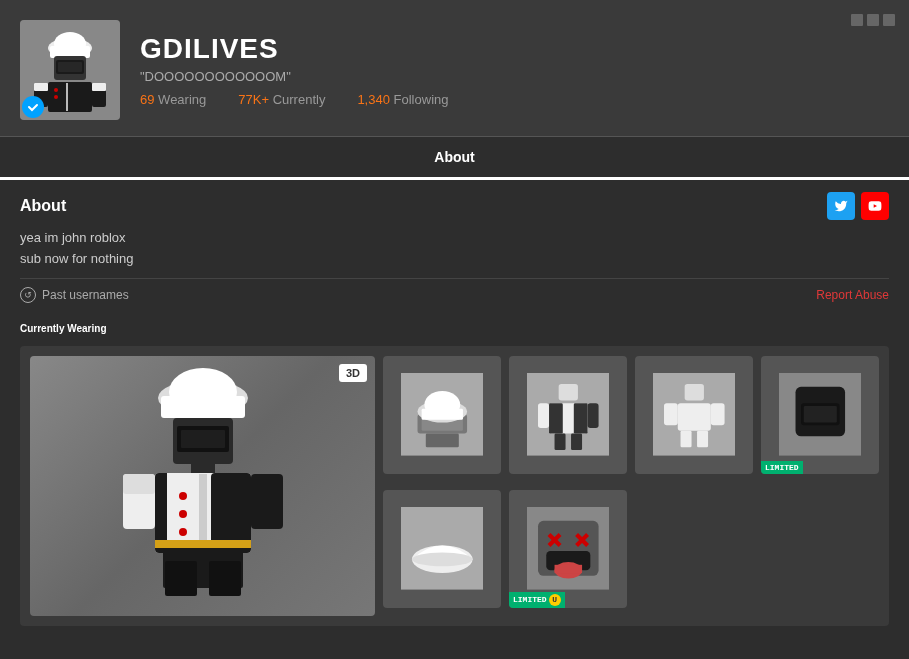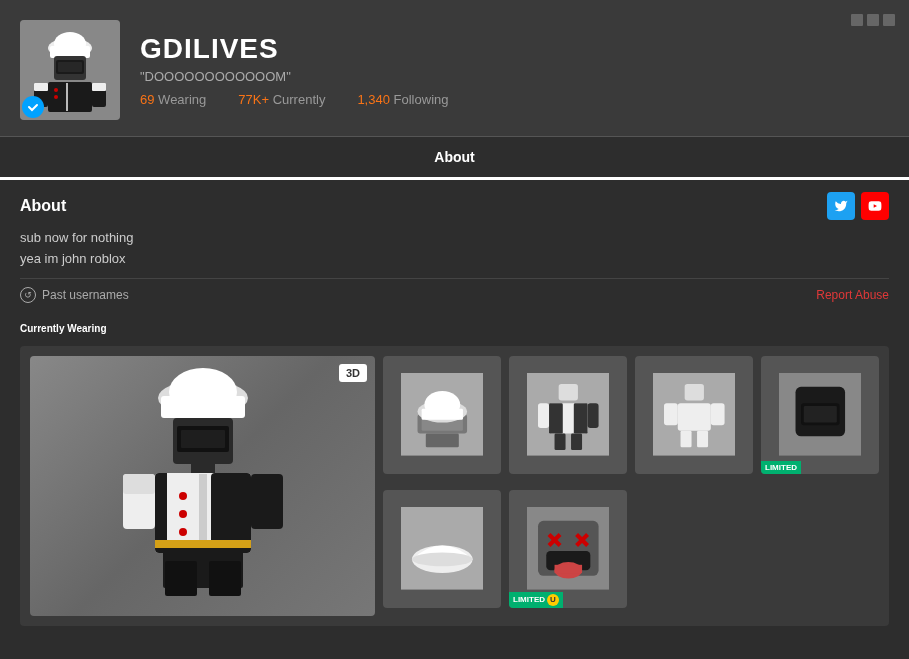--- a/index.html
+++ b/index.html
@@ -287,20 +287,21 @@
       justify-content: center;
     }
 
     
     .items-grid {
       display: grid;
       grid-template-columns: repeat(4, 1fr);
       grid-template-rows: repeat(2, 1fr);
       gap: 8px;
       flex: 1;
+      font-family: Liberation Mono, monospace;
     }
 
     .item-card {
       background: #555;
       border-radius: 4px;
       position: relative;
       display: flex;
       align-items: center;
       justify-content: center;
       overflow: hidden;
@@ -439,22 +440,22 @@
         <div class="social-icon-youtube">
           <svg width="14" height="14" viewBox="0 0 24 24" fill="white">
             <path d="M22.54 6.42a2.78 2.78 0 00-1.95-1.96C18.88 4 12 4 12 4s-6.88 0-8.59.46a2.78 2.78 0 00-1.95 1.96A29 29 0 001 12a29 29 0 00.46 5.58A2.78 2.78 0 003.41 19.6C5.12 20 12 20 12 20s6.88 0 8.59-.46a2.78 2.78 0 001.95-1.95A29 29 0 0023 12a29 29 0 00-.46-5.58z"></path>
             <polygon points="9.75 15.02 15.5 12 9.75 8.98 9.75 15.02" fill="#ff0000"></polygon>
           </svg>
         </div>
       </div>
     </div>
 
     <div class="about-text">
+      <div>yea im john roblox</div>
       <div>sub now for nothing</div>
-      <div>yea im john roblox</div>
     </div>
 
     <div class="about-footer">
       <div class="past-usernames">
         <div class="past-usernames-icon">↺</div>
         <span>Past usernames</span>
       </div>
       <div class="report-abuse">Report Abuse</div>
     </div>
   </div>

